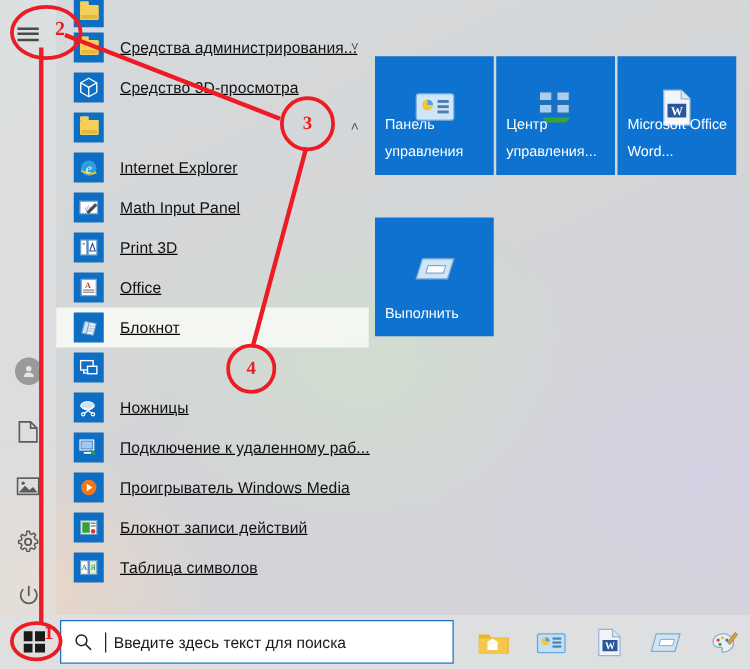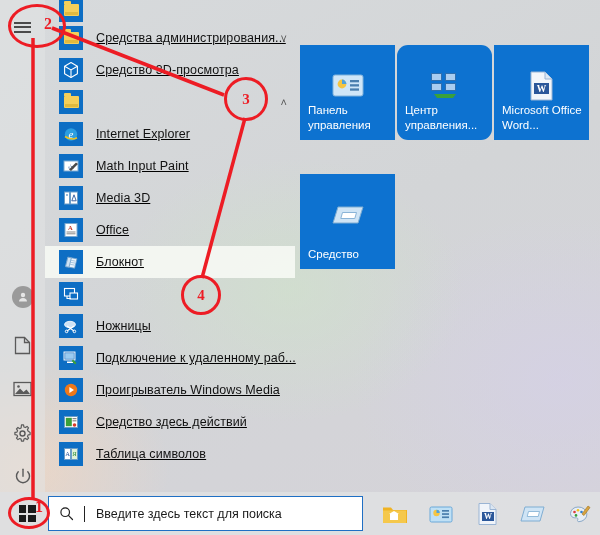--- a/index.html
+++ b/index.html
@@ -118,21 +118,21 @@
     background: #0d72d0;
     color: #fff;
   }
   .tile-ico {
     position: absolute; left: 0; right: 0; top: 24px;
     display: flex; align-items: center; justify-content: center;
     height: 34px;
   }
   .tile-label {
     position: absolute; left: 8px; right: 6px; bottom: 7px;
-    font-size: 11.5px; line-height: 15px;
+    font-size: 11.5px; line-height: 22px;
     color: #fff;
   }
 
   
   #taskbar {
     position: absolute; left: 0; bottom: 0;
     width: 600px; height: 43px;
     background: rgba(222,223,226,0.92);
   }
   #startbtn {
@@ -151,21 +151,21 @@
     width: 315px; height: 35px;
     background: #fff;
     border: 1.6px solid #1f6fc4;
     display: flex; align-items: center;
   }
   .search-ico { margin-left: 10px; flex: 0 0 auto; }
   .caret {
     width: 1px; height: 16px; background: #222; margin-left: 10px; flex: 0 0 1px;
   }
   .search-ph {
-    margin-left: 11px;
+    margin-left: 6px;
     font-size: 12.5px; color: #1a1a1a;
     white-space: nowrap;
   }
   .tb-icons {
     position: absolute; left: 372px; top: 0; height: 43px;
     display: flex; align-items: center;
   }
   .tb-ico {
     width: 46px; height: 43px;
     display: flex; align-items: center; justify-content: center;
@@ -284,32 +284,32 @@
           <div class="app-label">Internet Explorer</div>
         </div>
         <div class="app-row">
           <div class="app-ico">
             <svg width="18" height="18" viewBox="0 0 18 18">
               <rect x="2" y="4" width="14" height="10" fill="#fff" stroke="#7aa8d0"></rect>
               <text x="5.5" y="11.5" font-size="6" font-family="Liberation Serif, serif" fill="#2b579a">√x</text>
               <path d="M7 12.5l7-7 2 1.6-7 7z" fill="#4a4a4a"></path>
             </svg>
           </div>
-          <div class="app-label">Math Input Paint</div>
+          <div class="app-label">Math Input Panel</div>
         </div>
         <div class="app-row">
           <div class="app-ico">
             <svg width="18" height="18" viewBox="0 0 18 18">
               <rect x="2.5" y="3" width="5" height="12" fill="#fff" stroke="#6a9cc8"></rect>
               <rect x="8.5" y="3" width="7" height="12" fill="#fff" stroke="#6a9cc8"></rect>
               <path d="M12 5.8l2.2 6h-4.4z" fill="none" stroke="#2b579a" stroke-width="0.9"></path>
               <circle cx="5" cy="6" r="0.9" fill="#6a9cc8"></circle>
             </svg>
           </div>
-          <div class="app-label">Media 3D</div>
+          <div class="app-label">Print 3D</div>
         </div>
         <div class="app-row">
           <div class="app-ico">
             <svg width="18" height="18" viewBox="0 0 18 18">
               <rect x="3" y="2.5" width="12" height="13" fill="#fff" stroke="#7aa8d0"></rect>
               <text x="6" y="9" font-size="6.5" font-family="Liberation Serif, serif" fill="#c0392b" font-weight="bold">A</text>
               <rect x="4.5" y="10.5" width="9" height="1" fill="#888"></rect>
               <rect x="4.5" y="12.3" width="9" height="1" fill="#888"></rect>
             </svg>
           </div>
@@ -368,21 +368,21 @@
         <div class="app-row">
           <div class="app-ico">
             <svg width="18" height="18" viewBox="0 0 18 18">
               <rect x="2.5" y="3.5" width="13" height="11" fill="#fff" stroke="#6a9cc8"></rect>
               <rect x="3.8" y="4.8" width="6" height="8.4" fill="#3aa03a"></rect>
               <rect x="10.5" y="5" width="4" height="1.2" fill="#888"></rect>
               <rect x="10.5" y="7.2" width="4" height="1.2" fill="#888"></rect>
               <circle cx="12.5" cy="12" r="1.8" fill="#d83b2b"></circle>
             </svg>
           </div>
-          <div class="app-label">Средство здесь действий</div>
+          <div class="app-label">Блокнот записи действий</div>
         </div>
         <div class="app-row">
           <div class="app-ico">
             <svg width="18" height="18" viewBox="0 0 18 18">
               <rect x="2.5" y="3.5" width="6" height="11" fill="#fff" stroke="#6a9cc8"></rect>
               <rect x="9.5" y="3.5" width="6" height="11" fill="#dff0d8" stroke="#6a9cc8"></rect>
               <text x="5.5" y="11" font-size="6.5" font-family="Liberation Serif, serif" fill="#2b579a" text-anchor="middle">A</text>
               <text x="12.5" y="11" font-size="6.5" font-family="Liberation Serif, serif" fill="#2b8a3a" text-anchor="middle">Я</text>
             </svg>
           </div>
@@ -397,21 +397,21 @@
               <rect x="1" y="2" width="30" height="21" rx="2" fill="#cfe6f8" stroke="#7fb2dc"></rect>
               <circle cx="10" cy="11" r="4.4" fill="#f5c542"></circle>
               <path d="M10 6.6V11h4.4A4.4 4.4 0 0010 6.6z" fill="#4fa3dd"></path>
               <rect x="18" y="7" width="9" height="2.3" fill="#4a7fae"></rect>
               <rect x="18" y="11.2" width="9" height="2.3" fill="#4a7fae"></rect>
               <rect x="18" y="15.4" width="9" height="2.3" fill="#4a7fae"></rect>
             </svg>
           </div>
           <div class="tile-label">Панель управления</div>
         </div>
-        <div class="tile" style="left: 97px; top: 0px; background: rgb(13, 114, 208); border-radius: 11px;">
+        <div class="tile" style="left: 97px; top: 0px; background: rgb(13, 114, 208);">
           <div class="tile-ico">
             <svg width="32" height="28" viewBox="0 0 32 28">
               <rect x="2" y="1" width="11" height="8" fill="#2f6fae"></rect>
               <rect x="3" y="2" width="9" height="6" fill="#a9cdf0"></rect>
               <rect x="16" y="1" width="11" height="8" fill="#2f6fae"></rect>
               <rect x="17" y="2" width="9" height="6" fill="#a9cdf0"></rect>
               <rect x="2" y="11" width="11" height="8" fill="#2f6fae"></rect>
               <rect x="3" y="12" width="9" height="6" fill="#a9cdf0"></rect>
               <rect x="16" y="11" width="11" height="8" fill="#2f6fae"></rect>
               <rect x="17" y="12" width="9" height="6" fill="#a9cdf0"></rect>
@@ -431,21 +431,21 @@
           </div>
           <div class="tile-label">Microsoft Office Word...</div>
         </div>
         <div class="tile" style="left: 0px; top: 129px; background: rgb(13, 114, 208);">
           <div class="tile-ico">
             <svg width="34" height="24" viewBox="0 0 34 24">
               <path d="M7 4h25l-5 16H2z" fill="#cfe4f5" stroke="#7fadd2"></path>
               <path d="M11.5 9.5h14l-1.7 6H9.8z" fill="#fff" stroke="#7fadd2" stroke-width="0.9"></path>
             </svg>
           </div>
-          <div class="tile-label">Средство</div>
+          <div class="tile-label">Выполнить</div>
         </div>
       </div>
   </div>
 
   <div id="taskbar">
     <div id="startbtn">
       <div class="winlogo">
         <i></i>
           <i></i>
           <i></i>

